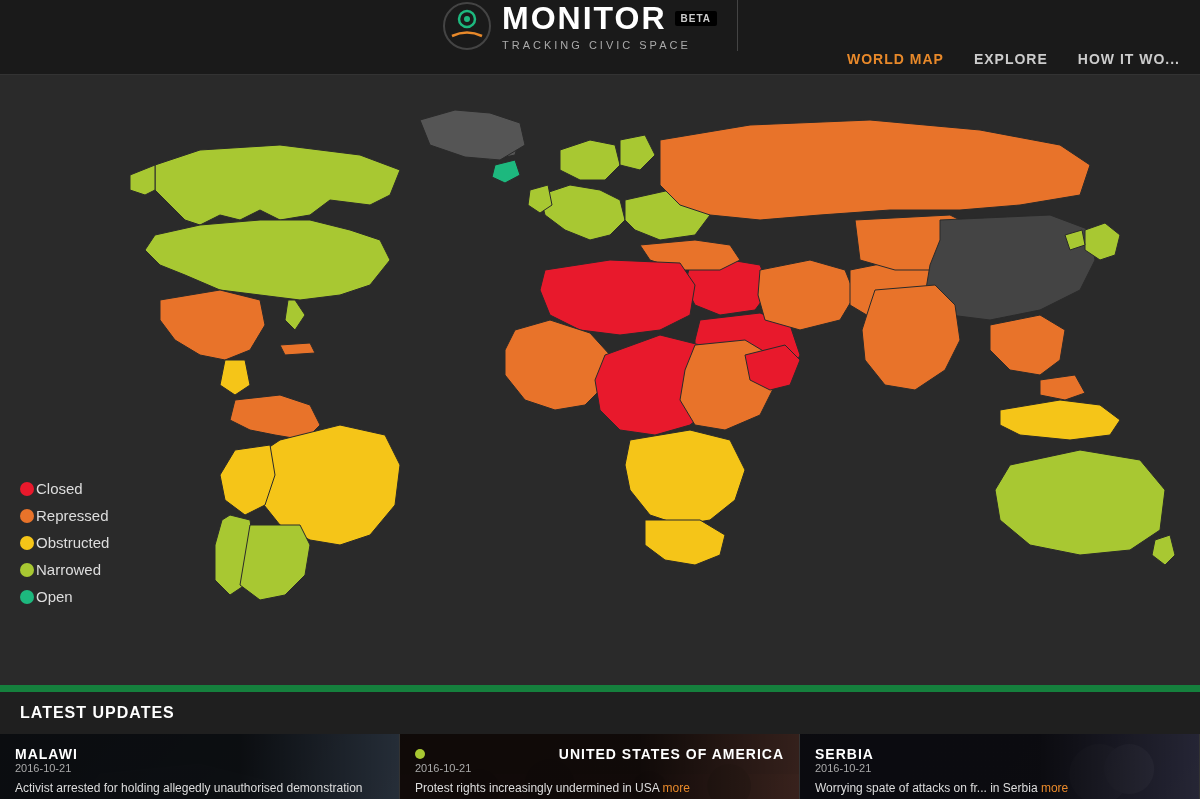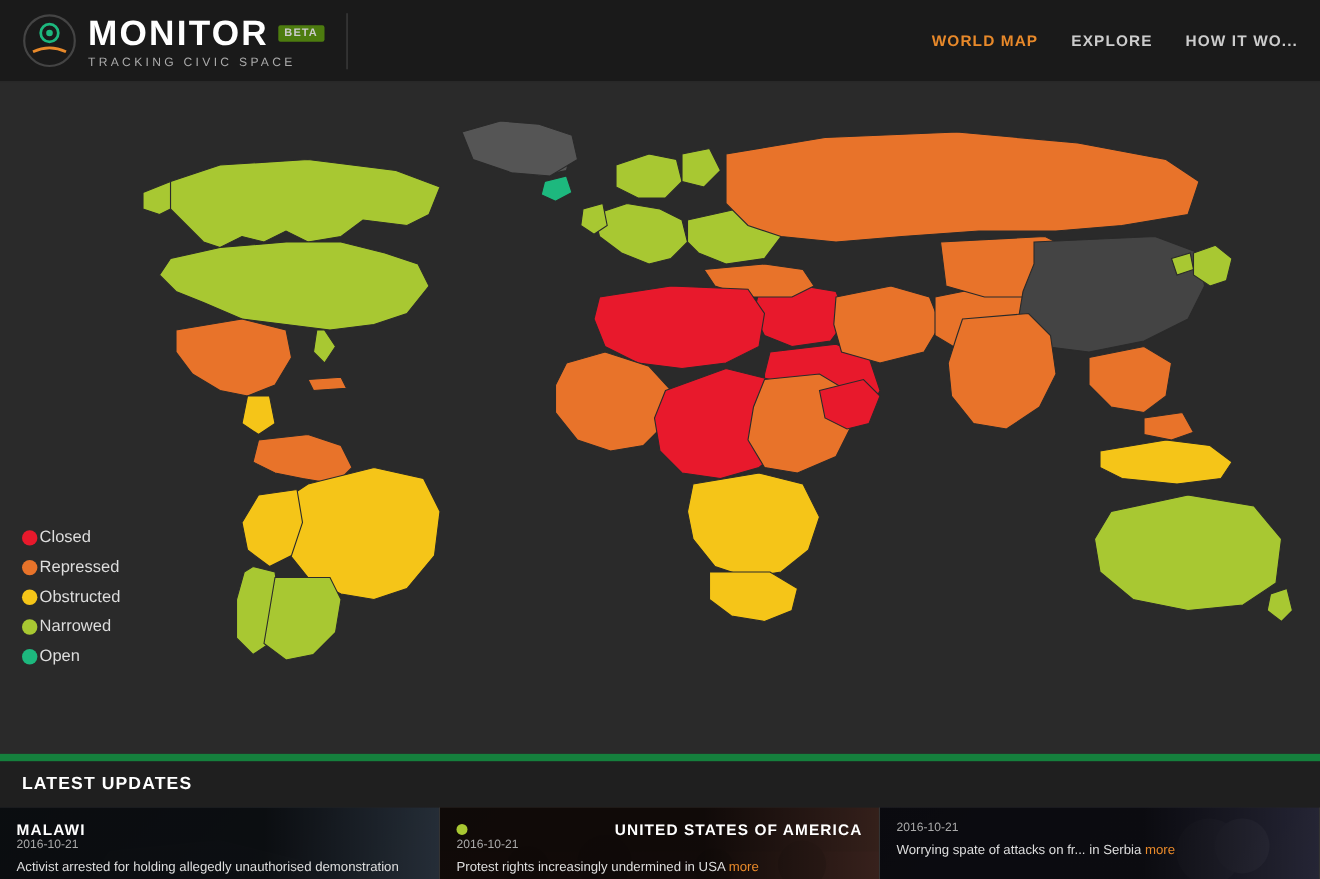--- a/index.html
+++ b/index.html
@@ -13,20 +13,21 @@
     }
 
     
     .header {
       display: flex;
       align-items: center;
       background: #1a1a1a;
       height: 75px;
       border-bottom: 1px solid #333;
       padding: 0 20px;
+      flex-direction: column;
     }
     .logo-area {
       display: flex;
       align-items: center;
       padding-right: 20px;
       border-right: 1px solid #444;
       margin-right: 20px;
     }
     .civicus-icon {
       width: 50px;
@@ -42,21 +43,21 @@
       align-items: center;
       gap: 8px;
     }
     .monitor-word {
       font-size: 32px;
       font-weight: 900;
       color: #fff;
       letter-spacing: 2px;
     }
     .beta-badge {
-      background: #4d7c0f;
+      background: #000000;
       color: #ccc;
       font-size: 10px;
       padding: 2px 6px;
       border-radius: 2px;
       font-weight: bold;
       letter-spacing: 1px;
     }
     .tracking-text {
       font-size: 11px;
       color: #aaa;
@@ -389,20 +390,21 @@
 
   <div class="update-card">
     <div class="update-card-bg" style="background: linear-gradient(135deg, #3a3a6a 0%, #5a5a8a 100%);">
       <svg width="100%" height="113" viewBox="0 0 400 113" opacity="0.5">
         <rect width="400" height="113" fill="#4a4a7a"></rect>
         <circle cx="300" cy="40" r="30" fill="#6a6a9a"></circle>
         <circle cx="330" cy="35" r="25" fill="#7a7aaa"></circle>
       </svg>
     </div>
     <div class="update-card-content">
+      <div class="update-country">SERBIA</div>
       <div class="update-date">2016-10-21</div>
       <div class="update-text">
         <span>Worrying spate of attacks on fr... in Serbia</span>
         <span class="update-more">more</span>
       </div>
     </div>
   </div>
 
 </div>
 

